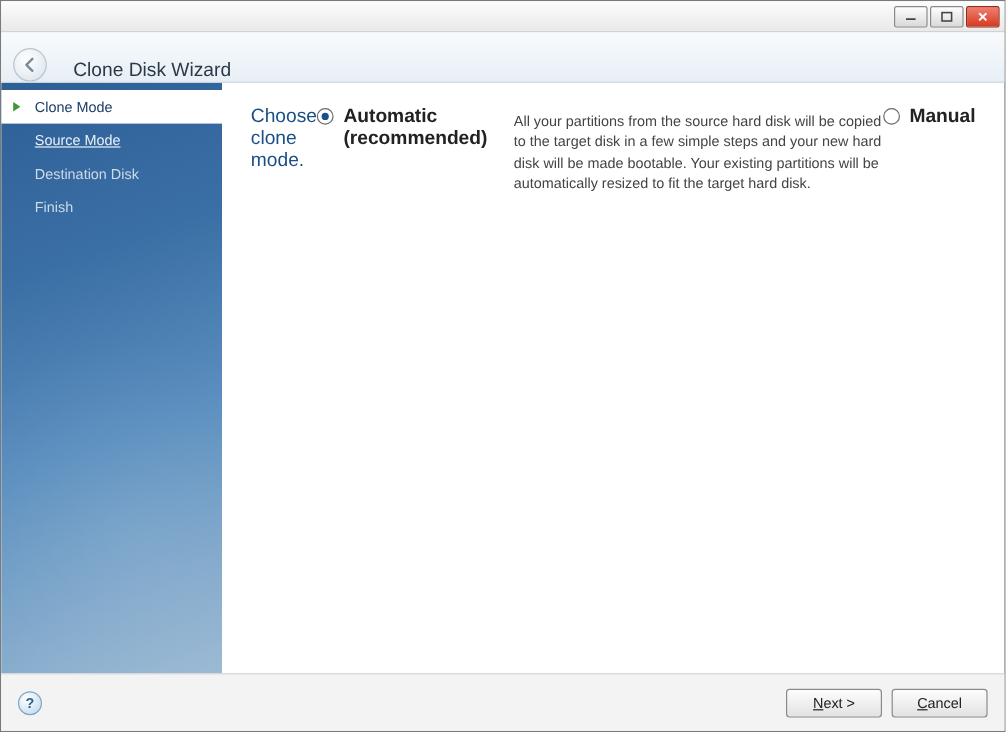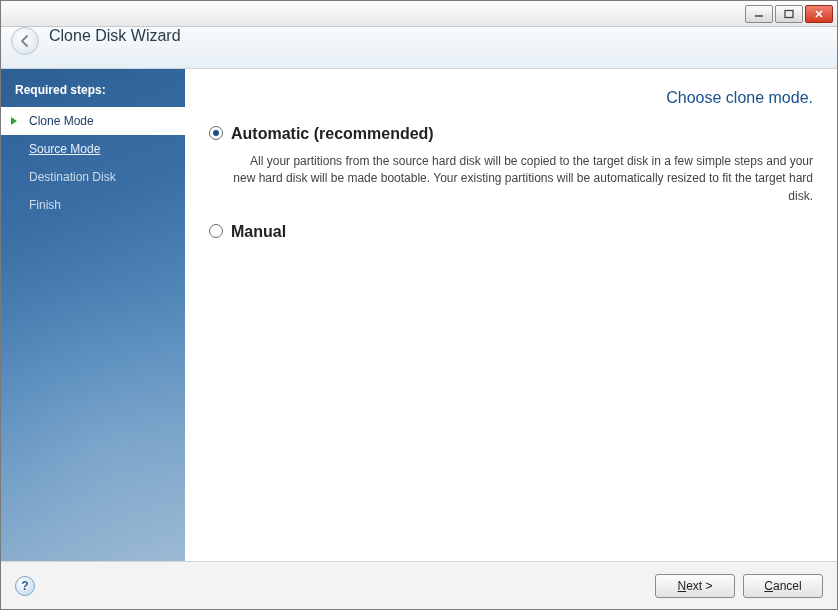--- a/index.html
+++ b/index.html
@@ -42,23 +42,23 @@
   background: linear-gradient(#f08070,#d43a22);
   border-color: #9a2a18;
   color: #fff;
 }
 .win-btn svg { width: 12px; height: 10px; }
 .header {
   height: 42px;
   background: linear-gradient(#f8fbfd,#e7eff5);
   border-bottom: 1px solid #c9d3dc;
   display: flex;
-  align-items: flex-start;
+  align-items: flex-end;
   padding: 0 10px;
-  gap: 10px;
+  gap: 22px;
 }
 .back-btn {
   width: 28px; height: 28px;
   border-radius: 50%;
   border: 1px solid #b8c4ce;
   background: radial-gradient(circle at 40% 35%,#ffffff,#d7e2ea);
   display: flex; align-items: center; justify-content: center;
 }
 .back-btn svg { width: 14px; height: 14px; }
 .header-title {
@@ -111,22 +111,21 @@
   width: 0; height: 0;
   border-top: 4px solid transparent;
   border-bottom: 4px solid transparent;
   border-left: 6px solid #3a9a3a;
 }
 .step.link { text-decoration: underline; color: #e8f0f8; }
 .main {
   flex: 1;
   padding: 20px 24px 10px 24px;
   display: flex;
-  flex-direction: column;
-  text-align: right;
+  flex-direction: row;
 }
 .main-title {
   font-size: 16px;
   color: #1b4f87;
   margin-bottom: 18px;
 }
 .option {
   display: flex;
   align-items: flex-start;
   gap: 8px;
@@ -217,21 +216,20 @@
     <div class="back-btn">
       <svg viewBox="0 0 14 14">
           <path d="M9 2 L4 7 L9 12" fill="none" stroke="#7a8a96" stroke-width="2" stroke-linecap="round" stroke-linejoin="round"></path>
         </svg>
     </div>
     <div class="header-title">Clone Disk Wizard</div>
   </div>
 
   <div class="body">
     <div class="sidebar">
-      <div class="req-header">Required steps:</div>
       <div class="step active">Clone Mode</div>
       <div class="step link">Source Mode</div>
       <div class="step">Destination Disk</div>
       <div class="step">Finish</div>
     </div>
 
     <div class="main">
       <div class="main-title">Choose clone mode.</div>
 
       <div class="option">

